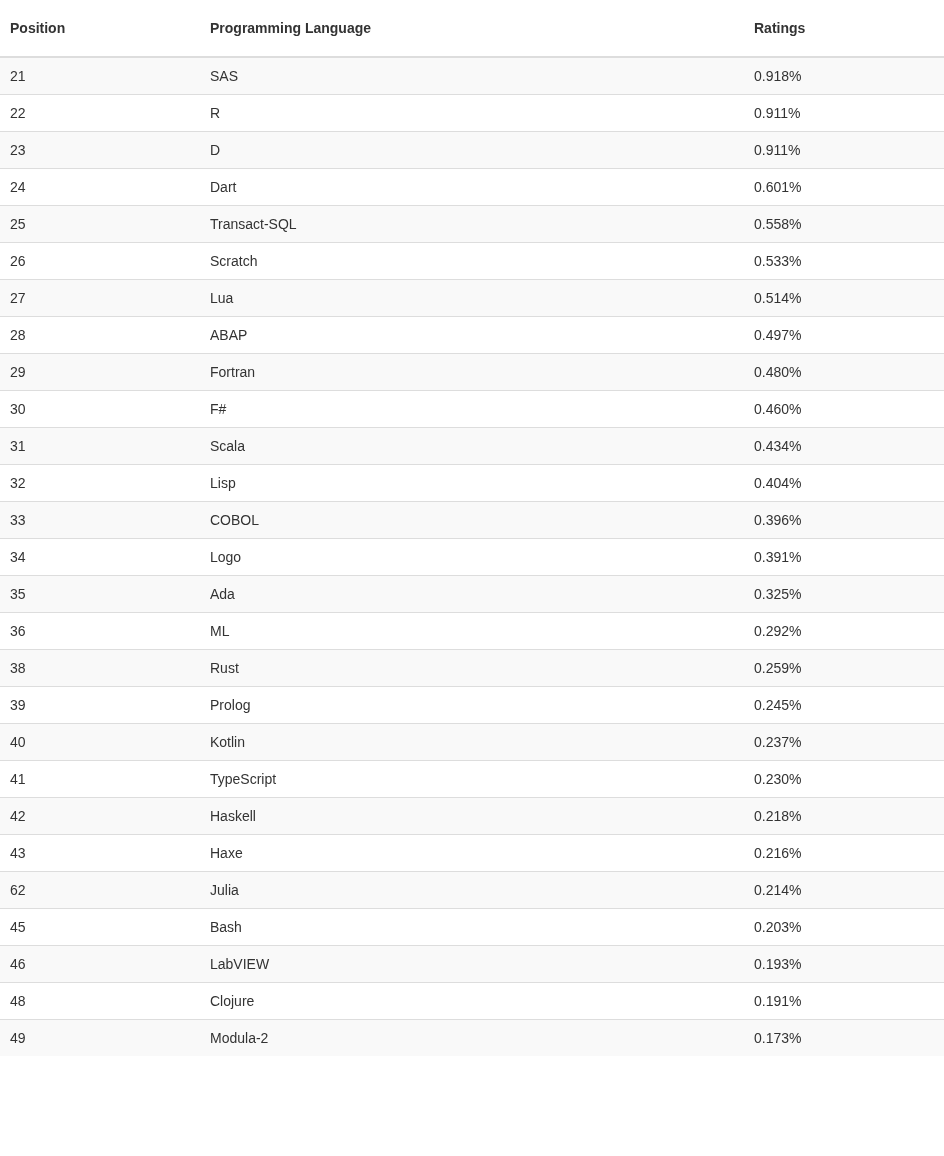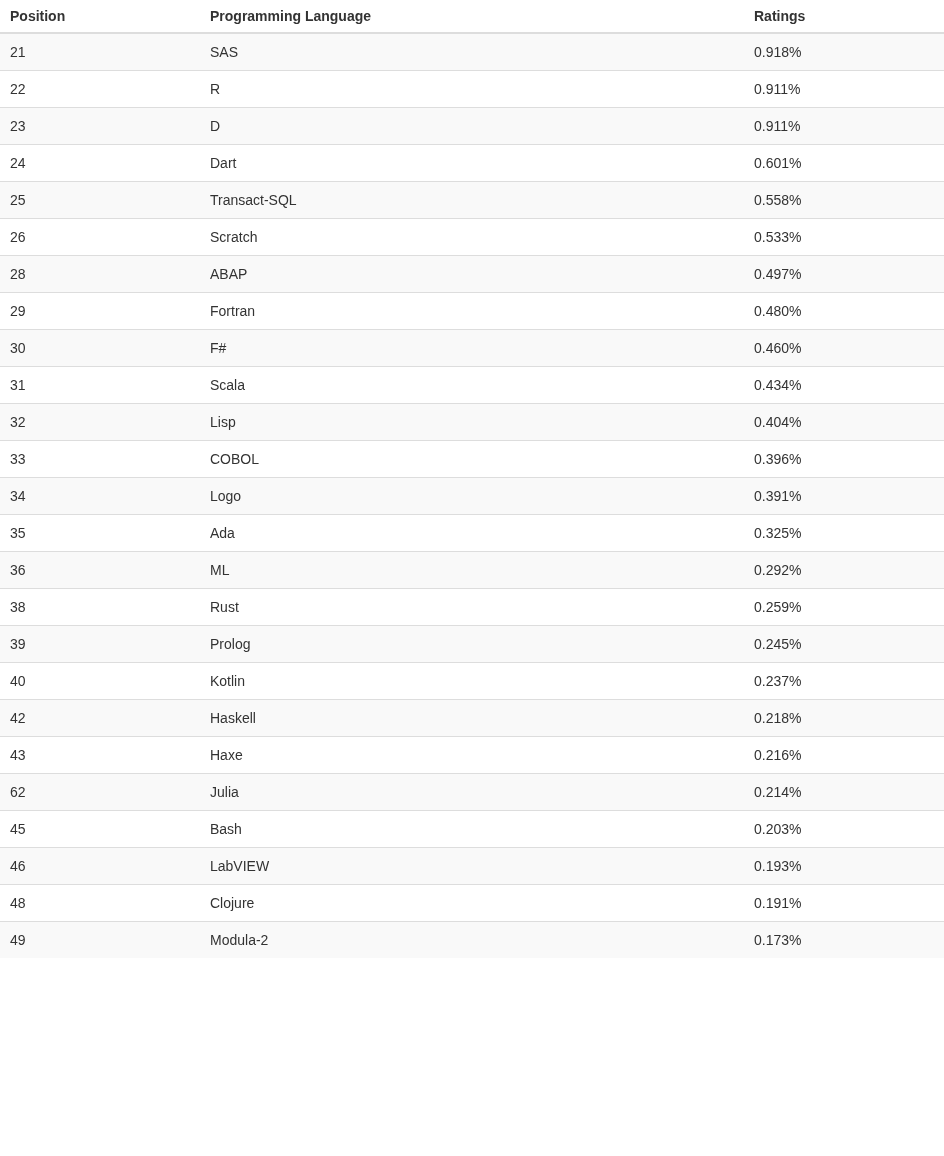--- a/index.html
+++ b/index.html
@@ -13,21 +13,21 @@
     width: 944px;
   }
   table {
     width: 100%;
     border-collapse: collapse;
     border-spacing: 0;
   }
   thead th {
     text-align: left;
     font-weight: 700;
-    padding: 8px 10px;
+    padding: 20px 10px;
     border-bottom: 2px solid #ddd;
     color: #333;
   }
   tbody td {
     padding: 10px 10px;
     border-top: 1px solid #ddd;
     color: #333;
   }
   tbody tr:nth-child(odd) td {
     background: #f9f9f9;
@@ -73,20 +73,25 @@
       </tr>
       <tr>
         <td>25</td>
         <td>Transact-SQL</td>
         <td>0.558%</td>
       </tr>
       <tr>
         <td>26</td>
         <td>Scratch</td>
         <td>0.533%</td>
+      </tr>
+      <tr>
+        <td>27</td>
+        <td>Lua</td>
+        <td>0.514%</td>
       </tr>
       <tr>
         <td>28</td>
         <td>ABAP</td>
         <td>0.497%</td>
       </tr>
       <tr>
         <td>29</td>
         <td>Fortran</td>
         <td>0.480%</td>
@@ -135,20 +140,25 @@
         <td>39</td>
         <td>Prolog</td>
         <td>0.245%</td>
       </tr>
       <tr>
         <td>40</td>
         <td>Kotlin</td>
         <td>0.237%</td>
       </tr>
       <tr>
+        <td>41</td>
+        <td>TypeScript</td>
+        <td>0.230%</td>
+      </tr>
+      <tr>
         <td>42</td>
         <td>Haskell</td>
         <td>0.218%</td>
       </tr>
       <tr>
         <td>43</td>
         <td>Haxe</td>
         <td>0.216%</td>
       </tr>
       <tr>

